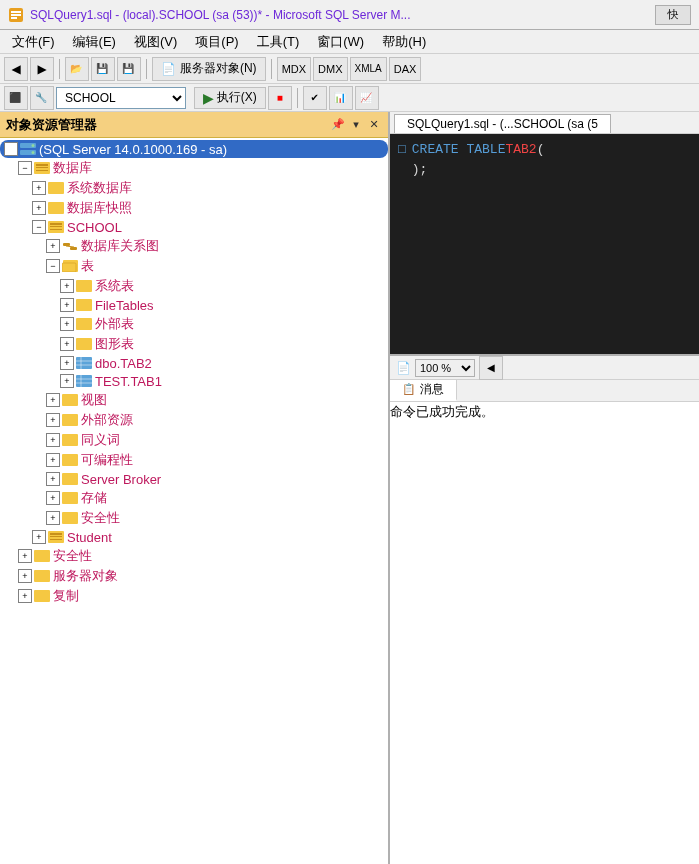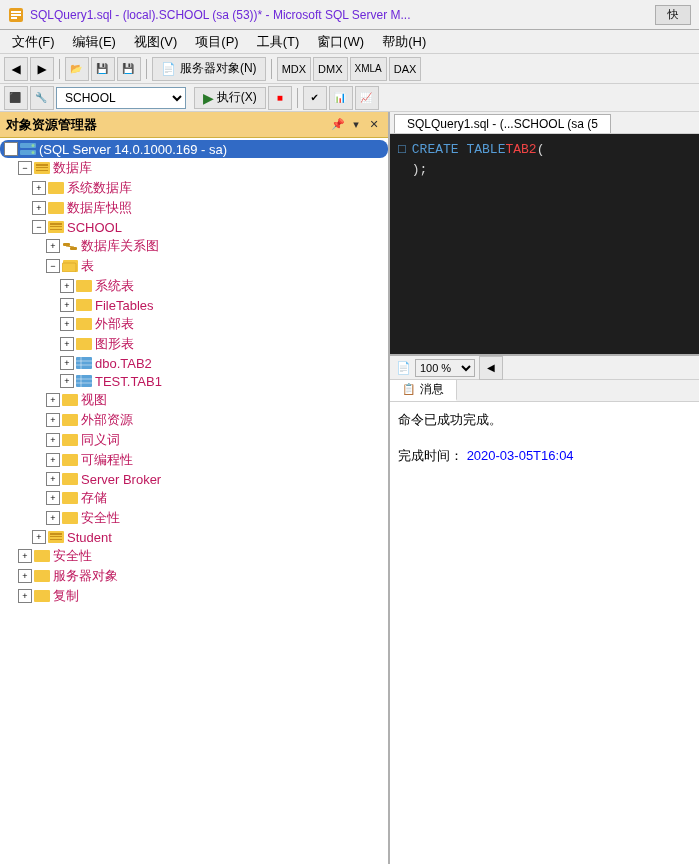--- a/index.html
+++ b/index.html
@@ -332,21 +332,20 @@
       display: flex;
       align-items: center;
       gap: 4px;
     }
     .results-tab.active {
       background: #fff;
       border-bottom: 2px solid #fff;
     }
     .results-content {
       flex: 1;
-      padding: 8px;
       background: #fff;
       font-size: 13px;
       overflow: auto;
     }
     .result-text {
       color: #000;
       line-height: 1.6;
     }
     .result-time {
       color: #0000ff;
@@ -738,21 +737,17 @@
           <span style="font-size:11px;">📋</span>
           <span>消息</span>
         </div>
       </div>
 
       <div class="results-content">
         <div class="result-text">
           <span>命令已成功完成。</span>
         </div>
         <br>
-        <div class="result-text">
-          <span>完成时间：</span>
-          <span class="result-time">2020-03-05T16:04</span>
-        </div>
       </div>
     </div>
   </div>
 
 </div>
 
 </body></html>

